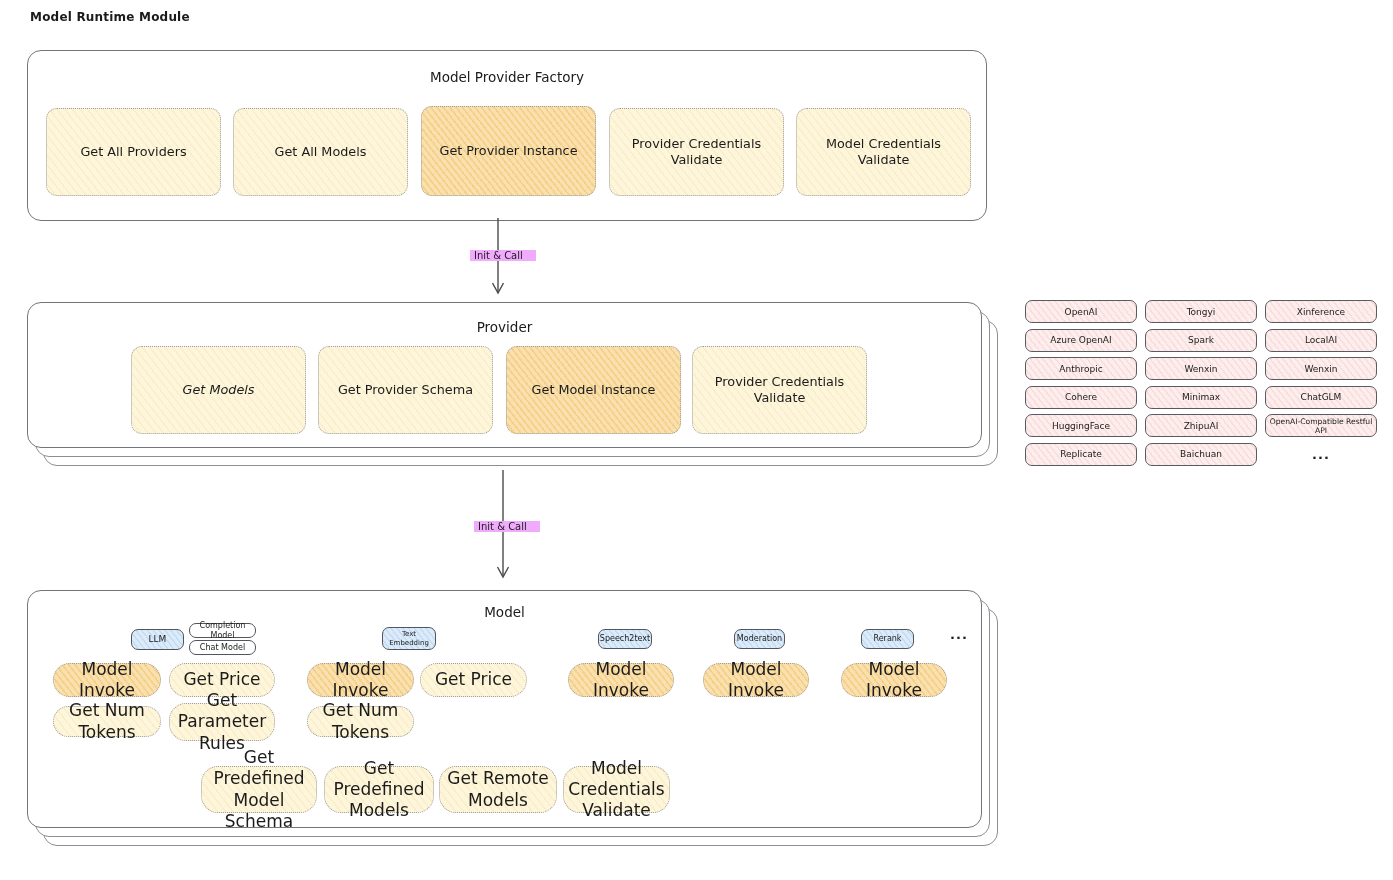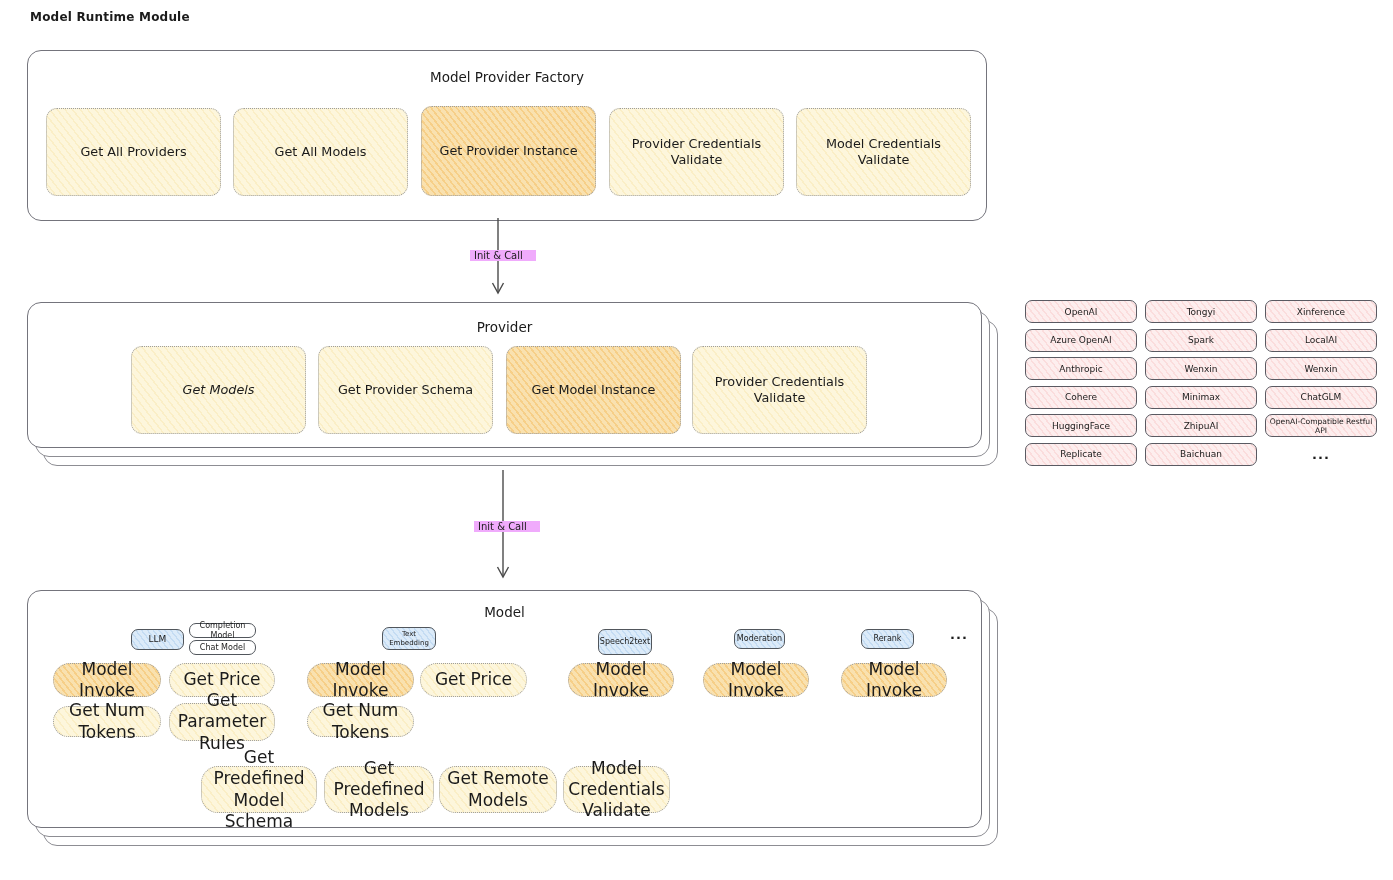--- a/index.html
+++ b/index.html
@@ -143,21 +143,21 @@
 
   <div class="stack-layer" style="left:43px;top:608px;width:955px;height:238px;"></div>
   <div class="stack-layer" style="left:35px;top:599px;width:955px;height:238px;"></div>
   <div class="frame" style="left:27px;top:590px;width:955px;height:238px;">
     <div class="frame-title" style="top:13px;">Model</div>
 
     <div class="tag tag-blue" style="left:103px;top:38px;width:53px;height:21px;font-size:9px;">LLM</div>
     <div class="tag" style="left:161px;top:32px;width:67px;height:15px;">Completion Model</div>
     <div class="tag" style="left:161px;top:49px;width:67px;height:15px;">Chat Model</div>
     <div class="tag tag-blue tiny" style="left:354px;top:36px;width:54px;height:23px;">Text Embedding</div>
-    <div class="tag tag-blue" style="left:570px;top:38px;width:54px;height:26px;">Speech2text</div>
+    <div class="tag tag-blue" style="left:570px;top:38px;width:54px;height:20px;">Speech2text</div>
     <div class="tag tag-blue" style="left:706px;top:38px;width:51px;height:20px;">Moderation</div>
     <div class="tag tag-blue" style="left:833px;top:38px;width:53px;height:20px;">Rerank</div>
     <div class="dots" style="left:922px;top:36px;">...</div>
 
     <div class="op orange op-sm" style="left:25px;top:72px;width:108px;height:34px;">Model Invoke</div>
     <div class="op yellow op-sm" style="left:141px;top:72px;width:106px;height:34px;">Get Price</div>
     <div class="op orange op-sm" style="left:279px;top:72px;width:107px;height:34px;">Model Invoke</div>
     <div class="op yellow op-sm" style="left:392px;top:72px;width:107px;height:34px;">Get Price</div>
     <div class="op orange op-sm" style="left:540px;top:72px;width:106px;height:34px;">Model Invoke</div>
     <div class="op orange op-sm" style="left:675px;top:72px;width:106px;height:34px;">Model Invoke</div>

